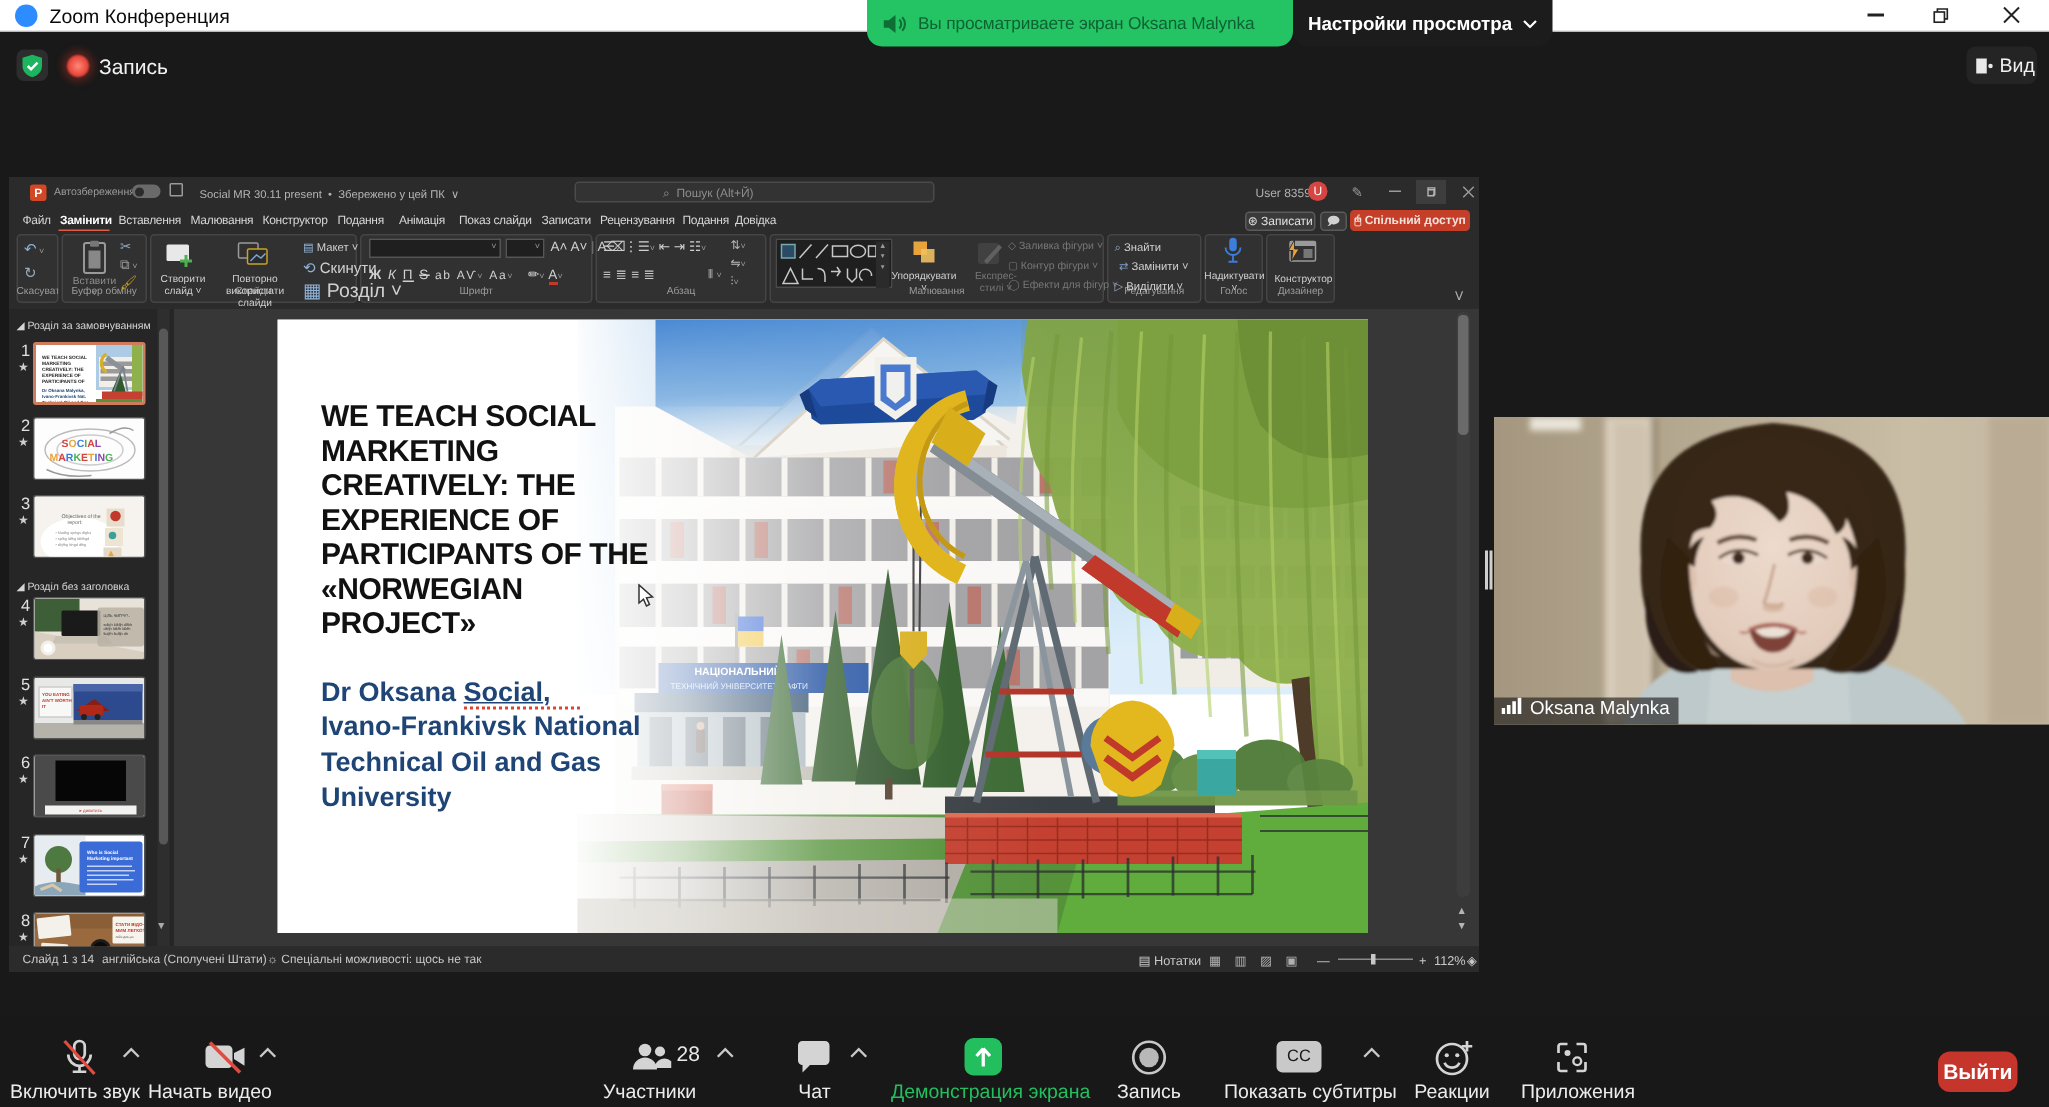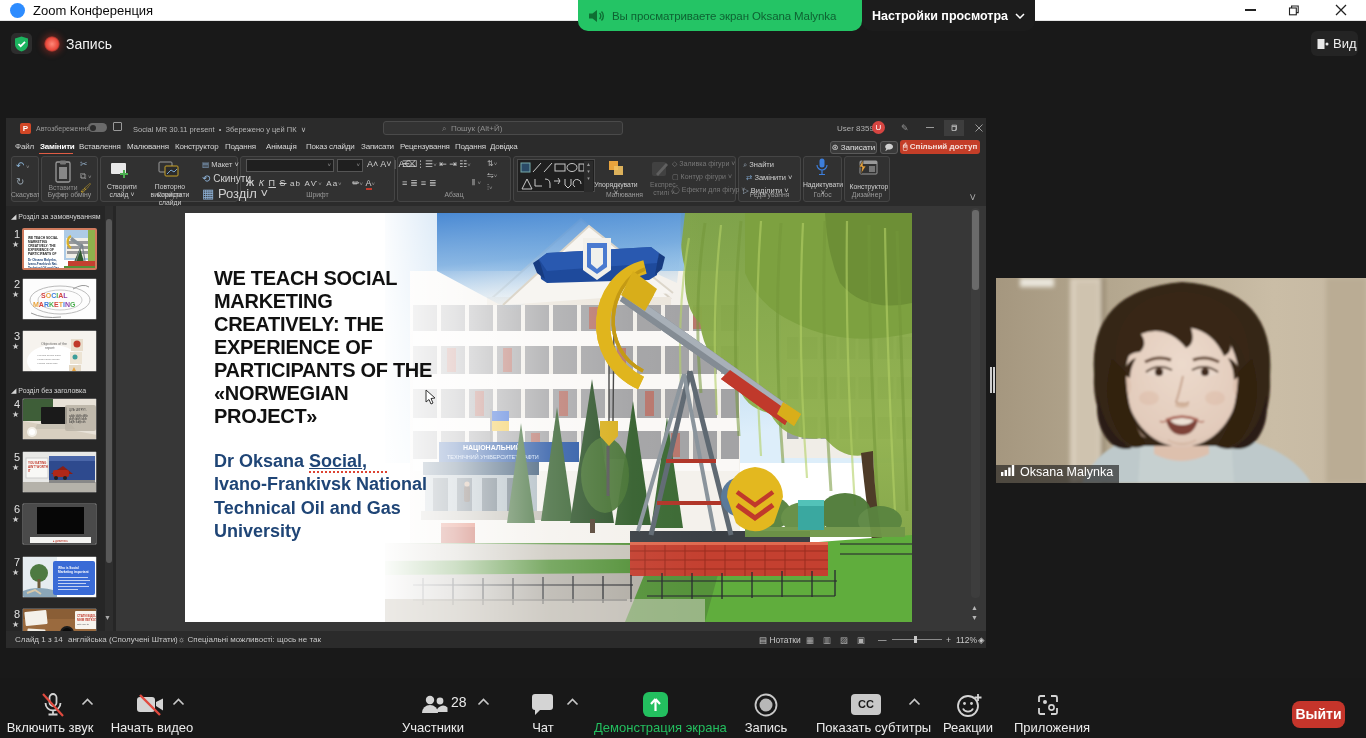--- a/index.html
+++ b/index.html
@@ -744,21 +744,21 @@
   <div class="abs lbl" style="left:0;width:100px">Включить звук</div>
 
   <svg class="abs" style="left:136px;top:16px" width="30" height="22" viewBox="0 0 30 22">
     <rect x="1" y="3" width="18" height="15" rx="3" fill="#d4d4d4"></rect>
     <path d="M20 8 L27 4.5 V16.5 L20 12 Z" fill="#d4d4d4"></path>
     <path d="M4 1 L24 21" stroke="#e04a3f" stroke-width="2.4"></path>
   </svg>
   <svg class="abs" style="left:172px;top:20px" width="13" height="8" viewBox="0 0 13 8">
       <path d="M1.5 6.5 L6.5 1.5 L11.5 6.5" fill="none" stroke="#c8c8c8" stroke-width="1.6"></path>
     </svg>
-  <div class="abs lbl" style="left:104px;width:96px">Начать видео</div>
+  <div class="abs lbl" style="left:92px;width:96px">Начать видео</div>
 
   <svg class="abs" style="left:420px;top:15px" width="28" height="24" viewBox="0 0 28 24">
     <circle cx="10" cy="7" r="4.2" fill="#d4d4d4"></circle>
     <path d="M2 20 a8 8 0 0 1 16 0 Z" fill="#d4d4d4"></path>
     <circle cx="20" cy="8" r="3.4" fill="#d4d4d4"></circle>
     <path d="M16.5 19 a6.5 6.5 0 0 1 11 -4.5 V19 Z" fill="#d4d4d4"></path>
   </svg>
   <div class="abs" style="left:451px;top:16px;font-size:14px;color:#e8e8e8">28</div>
   <svg class="abs" style="left:477px;top:20px" width="13" height="8" viewBox="0 0 13 8">
       <path d="M1.5 6.5 L6.5 1.5 L11.5 6.5" fill="none" stroke="#c8c8c8" stroke-width="1.6"></path>
@@ -779,21 +779,21 @@
     </svg>
   <div class="abs lbl" style="left:594px;width:124px;color:#23bf5f">Демонстрация экрана</div>
 
   <svg class="abs" style="left:753px;top:14px" width="26" height="26" viewBox="0 0 26 26">
     <circle cx="13" cy="13" r="10.5" fill="none" stroke="#c8c8c8" stroke-width="1.8"></circle>
     <circle cx="13" cy="13" r="6.5" fill="#b8b8b8"></circle>
   </svg>
   <div class="abs lbl" style="left:726px;width:80px">Запись</div>
 
   <div class="abs" style="left:851px;top:16px;width:30px;height:21px;background:#c9c9c9;border-radius:4px"></div>
-  <div class="abs" style="left:851px;top:16px;width:30px;height:21px;font-size:11px;font-weight:bold;color:#1a1a1a;text-align:center;line-height:21px">CC</div>
+  <div class="abs" style="left:851px;top:16px;width:30px;height:21px;font-size:11px;font-weight:normal;color:#1a1a1a;text-align:center;line-height:21px">CC</div>
   <svg class="abs" style="left:908px;top:20px" width="13" height="8" viewBox="0 0 13 8">
       <path d="M1.5 6.5 L6.5 1.5 L11.5 6.5" fill="none" stroke="#c8c8c8" stroke-width="1.6"></path>
     </svg>
   <div class="abs lbl" style="left:816px;width:100px">Показать субтитры</div>
 
   <svg class="abs" style="left:956px;top:14px" width="28" height="26" viewBox="0 0 28 26">
     <circle cx="12" cy="14" r="10" fill="none" stroke="#d4d4d4" stroke-width="1.8"></circle>
     <circle cx="8.5" cy="11.5" r="1.4" fill="#d4d4d4"></circle>
       <circle cx="15.5" cy="11.5" r="1.4" fill="#d4d4d4"></circle>
     <path d="M7 16.5 a5.5 5.5 0 0 0 10 0" fill="none" stroke="#d4d4d4" stroke-width="1.8"></path>

